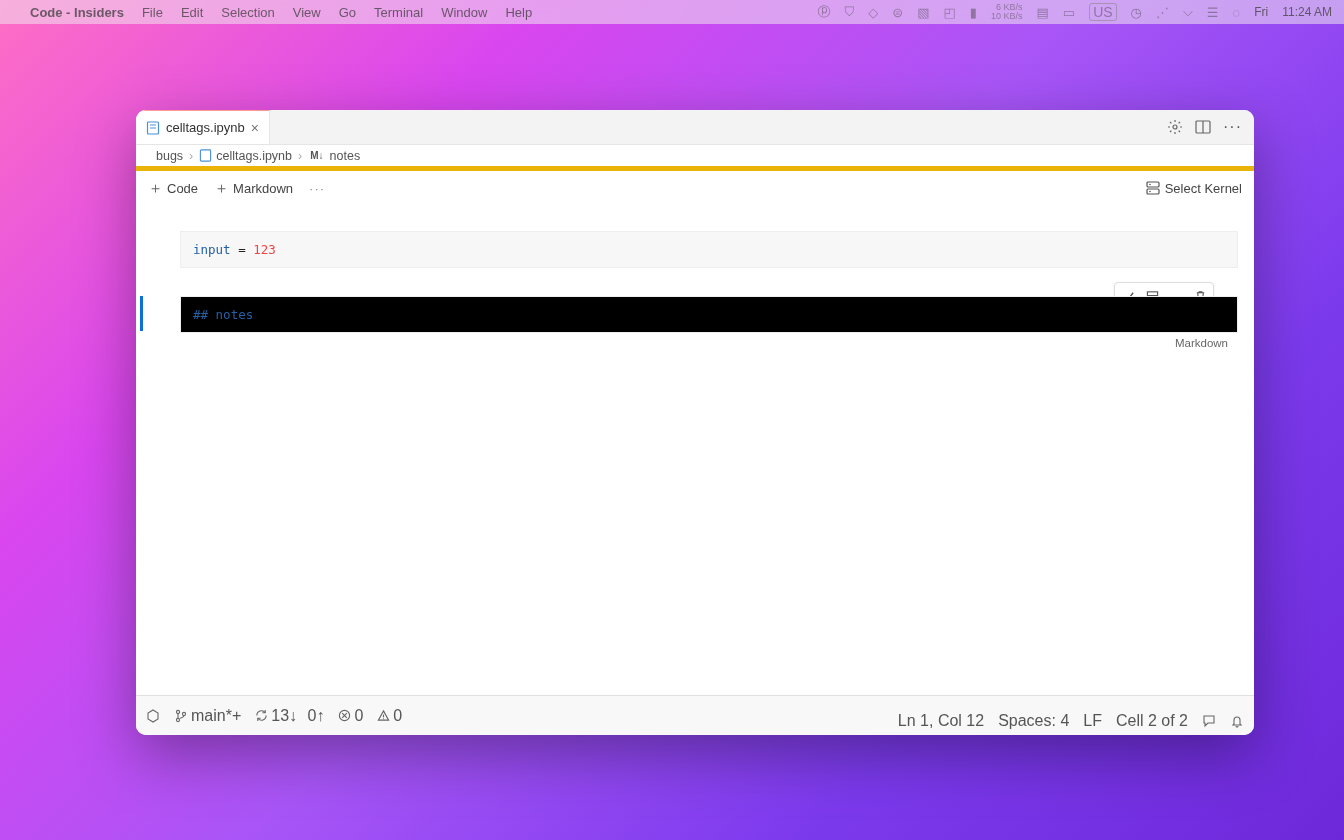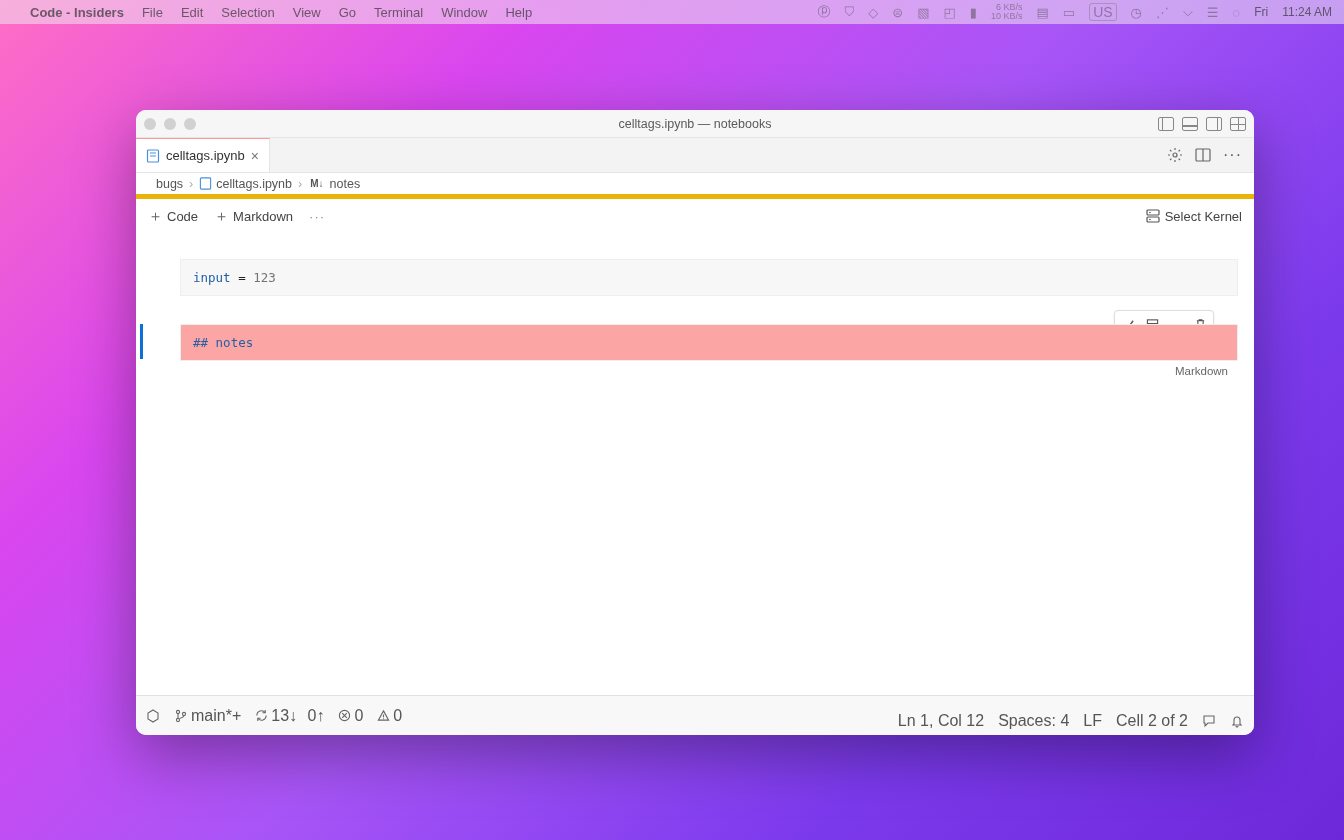--- a/index.html
+++ b/index.html
@@ -130,33 +130,33 @@
   font-size: 12.5px;
   min-height: 34px;
   position: relative;
 }
 .cell-lang {
   text-align: right;
   font-size: 11.5px;
   color: #666;
   padding: 4px 10px 0 0;
 }
-.cell.active .cell-editor { background: #fca5a5; }
+.cell.active .cell-editor { background: #000000; }
 .cell.active::before {
   content: '';
   position: absolute;
   left: -40px;
   top: 0;
   bottom: 18px;
   width: 3px;
   background: #0d70d6;
 }
 .cell .code .kw { color: #2360a5; }
 .cell .code .op { color: #222; }
-.cell .code .num { color: #737373; }
+.cell .code .num { color: #ef4444; }
 .cell .code .md { color: #2360a5; font-weight: 500; }
 
 .cell-toolbar {
   position: absolute;
   right: 24px;
   top: -14px;
   background: #fff;
   border: 1px solid #ddd;
   border-radius: 4px;
   display: flex;
@@ -229,34 +229,20 @@
     <span class="status-icon">⌵</span>
     <span class="status-icon">☰</span>
     <span class="status-icon">◌</span>
     <span>Fri</span>
     <span>11:24 AM</span>
   </div>
 </div>
 
 <div class="window">
 
-  <div class="titlebar">
-    <div class="traffic">
-      <div class="dot"></div>
-      <div class="dot"></div>
-      <div class="dot"></div>
-    </div>
-    <div class="title">celltags.ipynb — notebooks</div>
-    <div class="layout-icons">
-      <div class="layout-icon left"></div>
-      <div class="layout-icon bottom"></div>
-      <div class="layout-icon right"></div>
-      <div class="layout-icon grid"></div>
-    </div>
-  </div>
 
   <div class="tabbar">
     <div class="tab">
       <span class="file-icon">
         <svg width="14" height="14" viewBox="0 0 14 14">
             <rect x="1.5" y="1" width="11" height="12" rx="1" fill="none" stroke="#4a90d9" stroke-width="1.2"></rect>
             <line x1="4" y1="4" x2="10" y2="4" stroke="#4a90d9" stroke-width="1"></line>
             <line x1="4" y1="7" x2="10" y2="7" stroke="#4a90d9" stroke-width="1"></line>
           </svg>
       </span>

